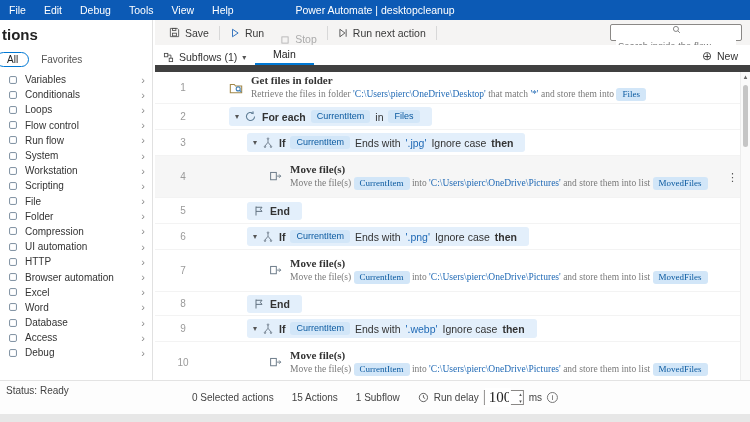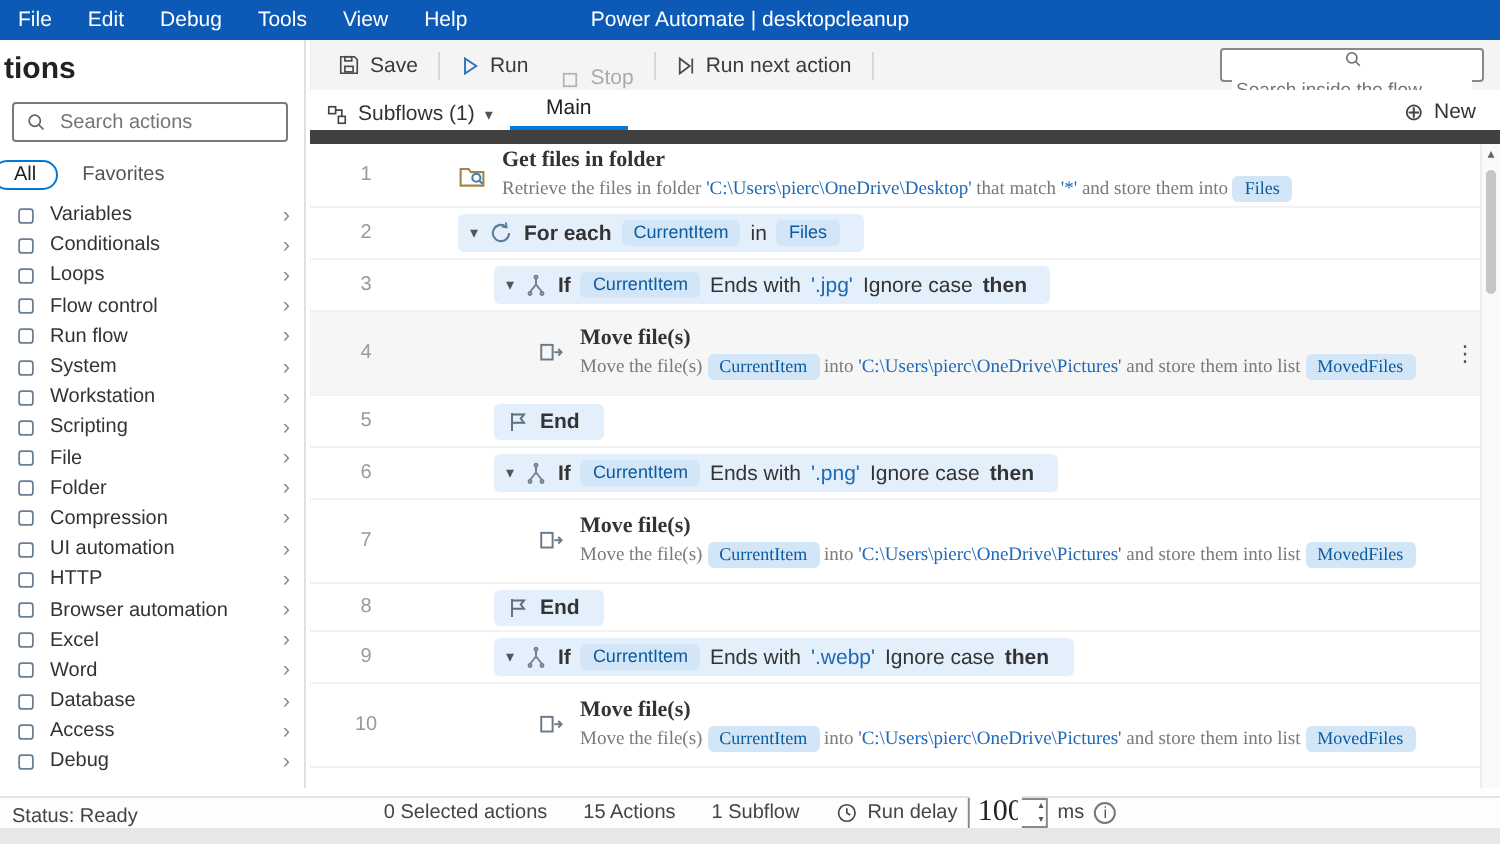--- a/index.html
+++ b/index.html
@@ -71,21 +71,21 @@
   .blocklabel { font-weight:700; }
   .plainword { color:#333; }
   .kebab { position:absolute; right:12px; top:50%; transform:translateY(-50%); color:#555; font-size:11px; }
 
   
   .scroll { position:absolute; right:0; top:72px; bottom:28px; width:10px; background:#fafafa; border-left:1px solid #ededed; }
   .scroll-up { position:absolute; top:1px; left:0; width:100%; text-align:center; font-size:7px; color:#666; }
   .thumb { position:absolute; top:13px; left:2px; width:5px; height:62px; background:#c5c5c5; border-radius:3px; }
 
   
-  .bottombar { position:absolute; left:0; right:0; bottom:8px; height:16px; background:#fdfdfd;
+  .bottombar { position:absolute; left:0; right:0; bottom:8px; height:34px; background:#fdfdfd;
     border-top:1px solid #e3e3e3; font-size:10px; color:#444;margin-top:10px; }
   .status { position:absolute; left:6px; top:4px; }
   .bb-center { position:absolute; left:50%; top:0; height:100%; transform:translateX(-50%);
     display:flex; align-items:center; gap:18px; white-space:nowrap; }
   .delaywrap { display:flex; align-items:center; gap:5px; }
   .delay-input { width:40px; height:15px; border:1px solid #8a8886; background:#fff; position:relative;
     display:flex; align-items:center; }
   .delay-input input { border:none; outline:none; width:26px; font-size:15px; padding-left:4px;
     font-family:Liberation Serif, serif; color:#222; }
   .spins { position:absolute; right:1px; top:0; display:flex; flex-direction:column; font-size:5px;
@@ -102,29 +102,20 @@
   <span class="menu-item">Edit</span>
   <span class="menu-item">Debug</span>
   <span class="menu-item">Tools</span>
   <span class="menu-item">View</span>
   <span class="menu-item">Help</span>
   <span class="tb-title">Power Automate | desktopcleanup</span>
 </div>
 
 <div class="sidebar">
   <div class="sb-heading">tions</div>
-  <div class="sb-search">
-    <span>
-      <svg width="10" height="10" viewBox="0 0 16 16" fill="none" stroke="#666" stroke-width="1.4">
-          <circle cx="7" cy="7" r="4.5"></circle>
-          <path d="M10.5 10.5l3.5 3.5"></path>
-        </svg>
-    </span>
-    <input type="text" placeholder="Search actions" style="">
-  </div>
   <div class="sb-tabs">
     <span class="tab-all">All</span>
     <span class="tab-fav">Favorites</span>
   </div>
   <div class="sb-list">
     <div class="sb-item">
         <span class="sb-ic">
           <svg width="10" height="10" viewBox="0 0 16 16" fill="none" stroke="#6a7f92" stroke-width="1.4">
             <rect x="2.5" y="2.5" width="11" height="11" rx="2"></rect>
           </svg>

